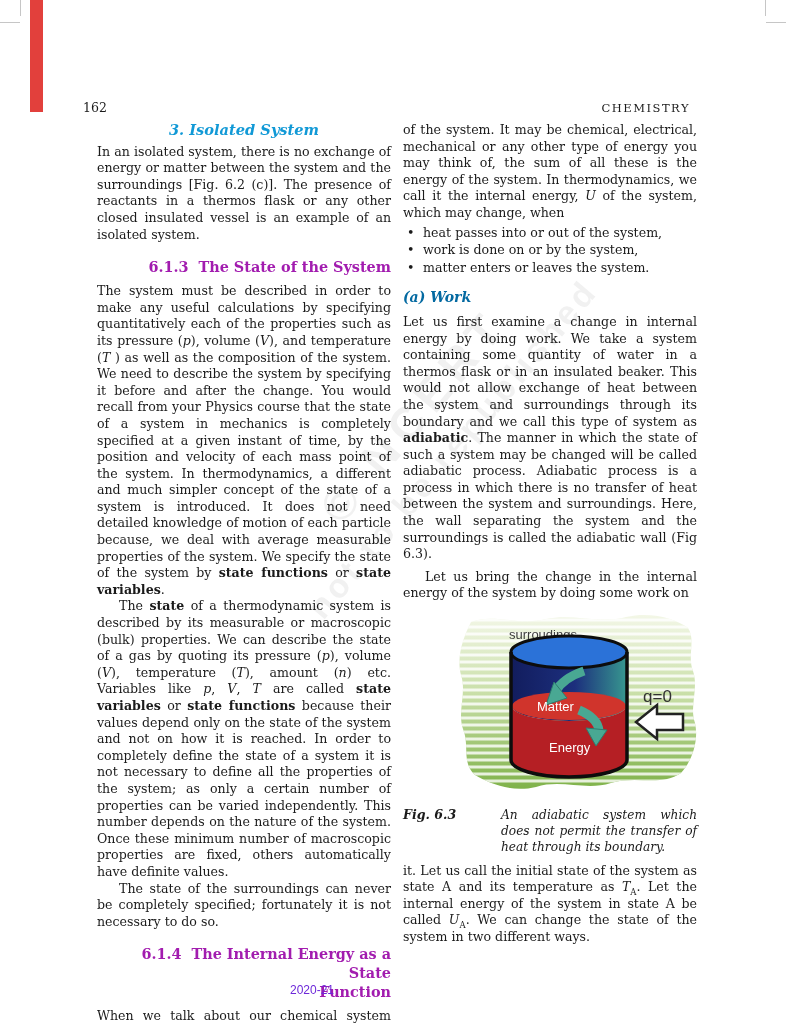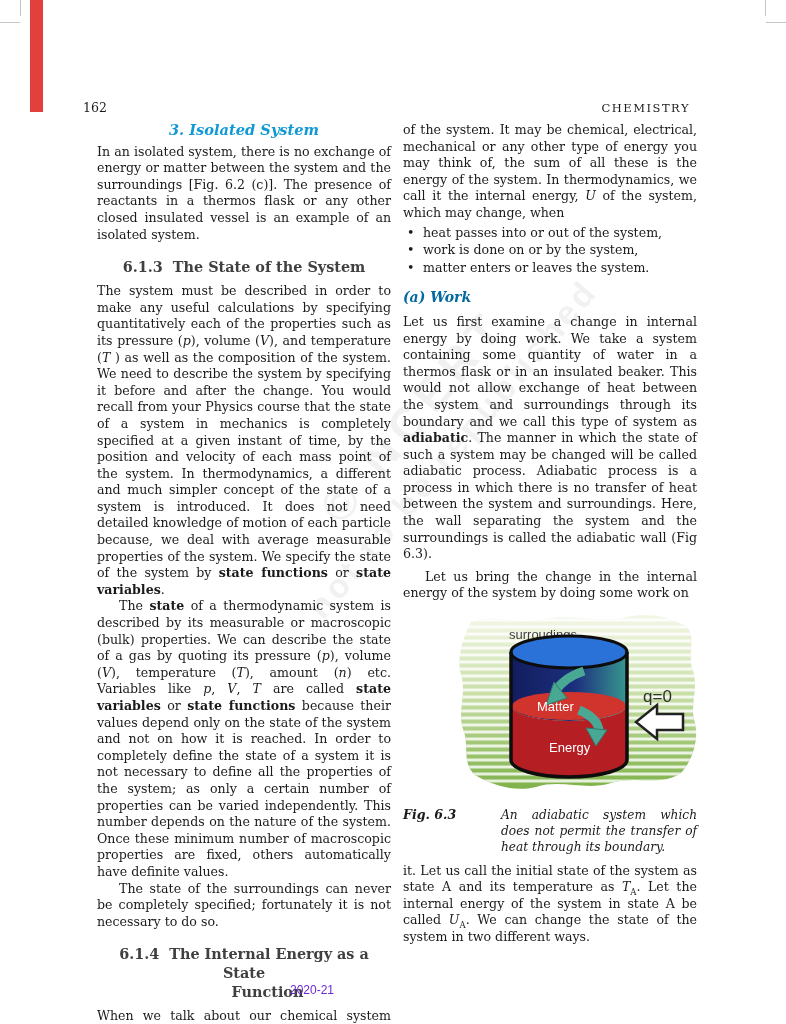--- a/index.html
+++ b/index.html
@@ -28,21 +28,21 @@
   .col-left{left:97px;}
   .col-right{left:403px;}
   p{margin:0;}
   .indent{text-indent:22px;}
   .mt6{margin-top:6px;} .mt8{margin-top:8px;}
   .b{font-weight:bold;}
   .i{font-style:italic;}
   .sub{font-size:8.5px;vertical-align:sub;line-height:0;}
   
   .h-sub{color:#1199d6;font-weight:bold;font-style:italic;font-size:14.6px;margin:0 0 5px 0;text-align:center;}
-  .h-sec{color:#404040;font-weight:bold;font-size:14.4px;margin:14px 0 7px 0;text-align:center;line-height:19px;}
+  .h-sec{color:#a21caf;font-weight:bold;font-size:14.4px;margin:14px 0 7px 0;text-align:right;line-height:19px;}
   .h-sec .h-line2{display:block;padding-left:47px;}
   .h-work{color:#0369a1;font-weight:bold;font-style:italic;font-size:14px;margin:13px 0 8px 0;text-align:left;}
   
   .bullet-list{margin:3px 0 5px 0;}
   .bullet-item{display:flex;margin:1px 0;}
   .bullet-dot{width:16px;padding-left:4px;flex:none;}
   .bullet-text{flex:1;}
   
   .figure-wrap{margin:8px 0 4px 48px;width:252px;}
   .fig-caption{display:flex;margin-top:6px;gap:40px;}

